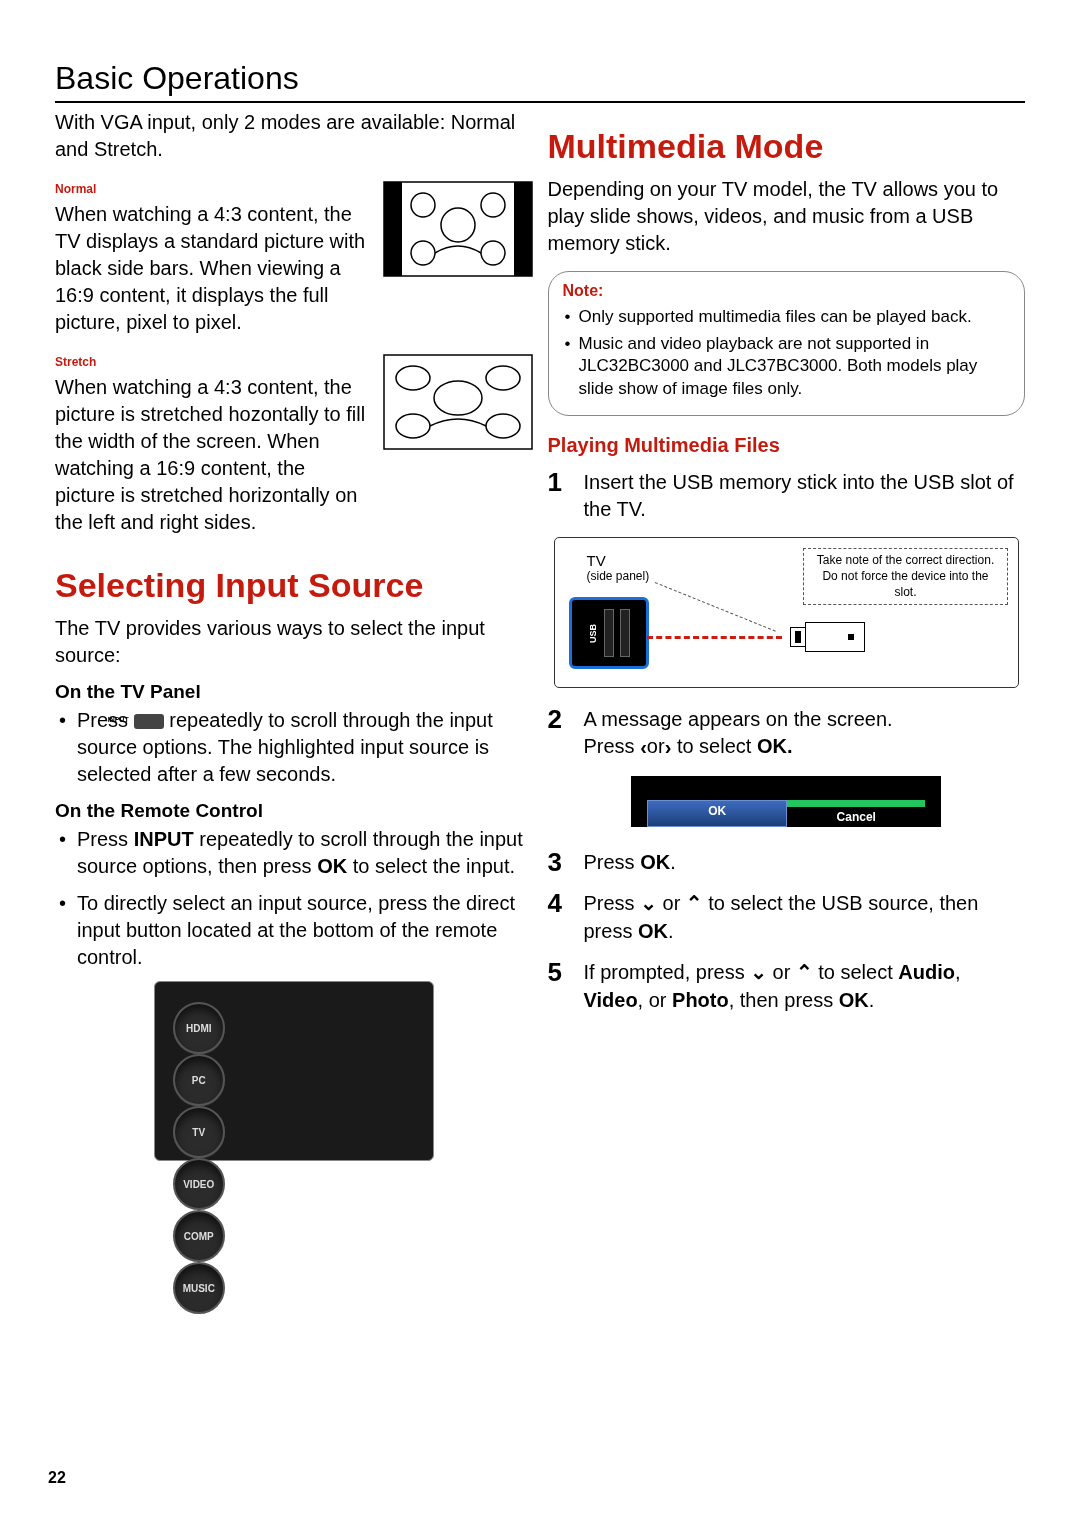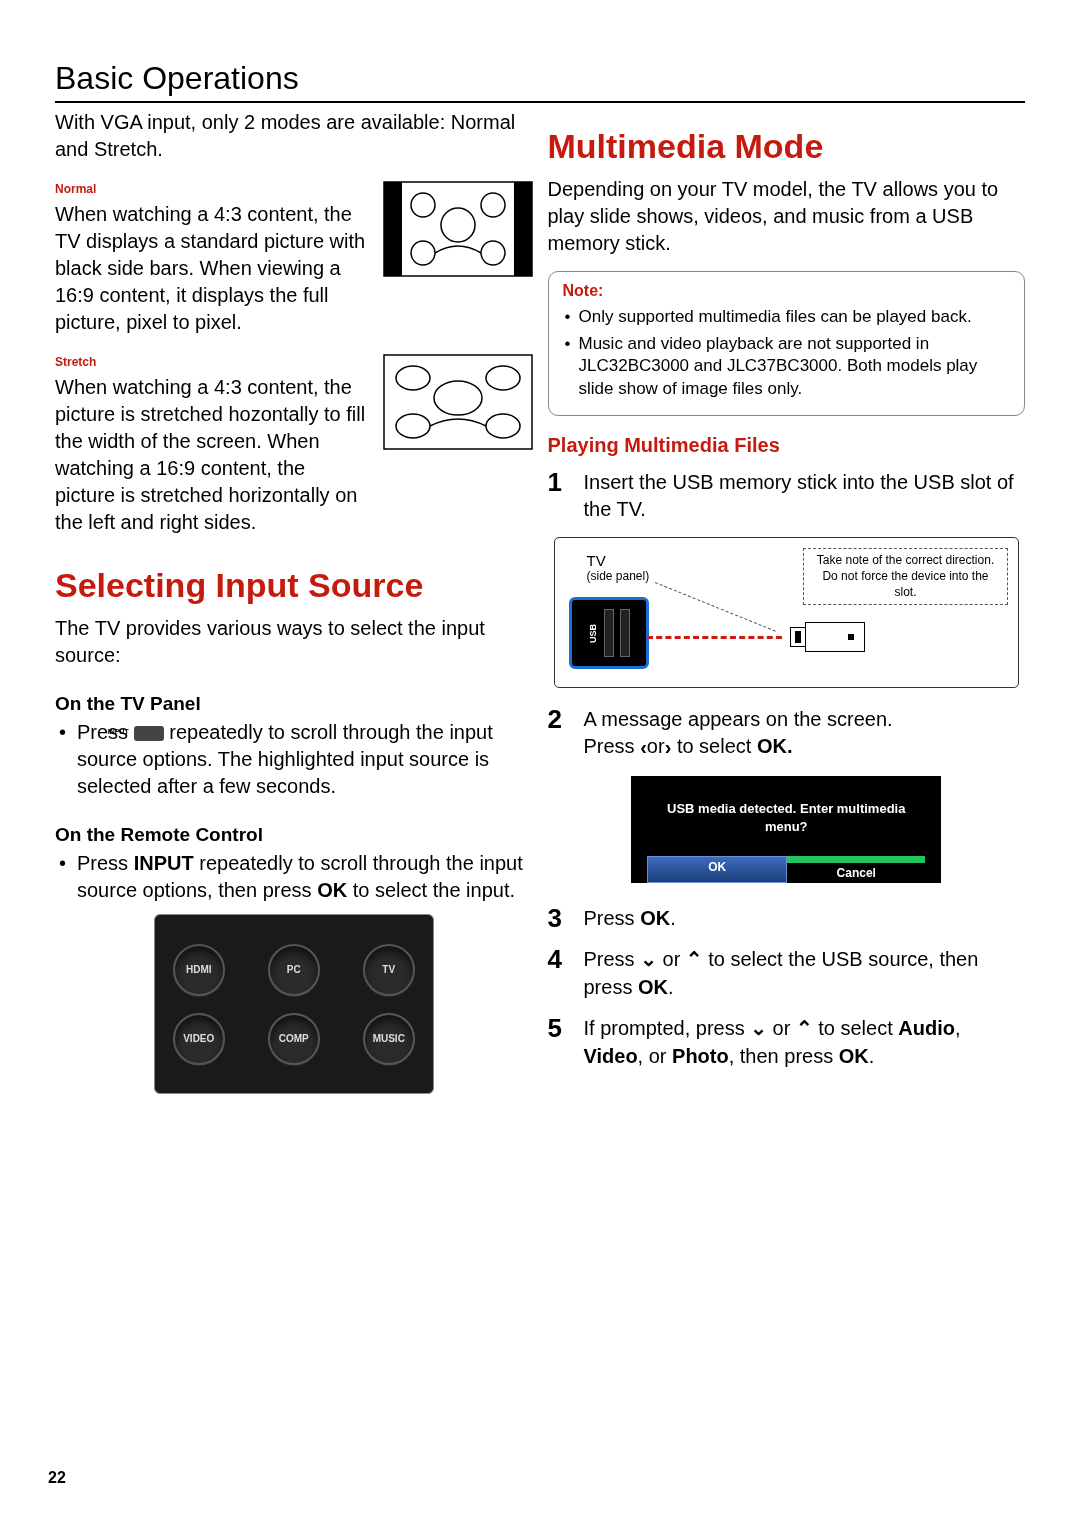--- a/index.html
+++ b/index.html
@@ -24,48 +24,48 @@
     gap: 15px;
   }
   .col {
     flex: 1;
     min-width: 0;
   }
   .body-text { font-size: 20px; line-height: 1.35; margin-bottom: 18px; }
   .h-red { font-family: Arial, sans-serif; font-weight: 900; font-size: 12px; color: #c51b0f; margin-bottom: 4px; }
   .h1-big { font-family: Arial, sans-serif; font-weight: 700; font-size: 34px; color: #c51b0f; margin-top: 30px; margin-bottom: 10px; }
   .h2-red { font-family: Arial, sans-serif; font-weight: 700; font-size: 20px; color: #c51b0f; margin-top: 18px; margin-bottom: 12px; }
-  .h3-blk { font-family: Arial, sans-serif; font-weight: 700; font-size: 19px; margin-top: 24px; margin-bottom: 4px; }
+  .h3-blk { font-family: Arial, sans-serif; font-weight: 700; font-size: 19px; margin-top: 12px; margin-bottom: 4px; }
   .mode-row { display: flex; gap: 14px; margin-bottom: 18px; align-items: flex-start; }
   .mode-text { flex: 1; font-size: 20px; line-height: 1.35; }
   .mode-svg { flex-shrink: 0; }
   .bullet-list { padding-left: 18px; }
   .bullet-list li { font-size: 20px; line-height: 1.35; margin-bottom: 10px; list-style: none; position: relative; padding-left: 4px;}
   .bullet-list li::before { content: "•"; position: absolute; left: -14px; }
   .note-box {
     border: 1px solid #888;
-    border-radius: 10px;
+    border-radius: 21px;
     padding: 8px 12px 10px 14px;
     margin-top: 14px;
     font-size: 17px;
     line-height: 1.35;
   }
   .note-box .note-title { font-family: Arial, sans-serif; font-weight: 900; color: #c51b0f; font-size: 16px; margin-bottom: 4px; }
   .note-box ul { padding-left: 16px; }
   .note-box li { margin-bottom: 4px; list-style: none; position: relative; }
   .note-box li::before { content: "•"; position: absolute; left: -14px; }
   .step-row { display: flex; gap: 14px; margin-bottom: 14px; }
   .step-num { font-family: Arial, sans-serif; font-weight: 900; font-size: 26px; line-height: 1; min-width: 22px; }
   .step-body { flex: 1; font-size: 20px; line-height: 1.35; }
   .remote-box {
     width: 280px; height: 180px; background:#1a1a1a; border:1px solid #888;
     border-radius: 6px; margin: 10px auto 0 auto; display:flex; flex-direction:column;
     justify-content: space-around; padding: 20px 18px;
   }
-  .remote-row { display:flex; justify-content: space-between; }
+  .remote-row { display:flex; justify-content: flex-start; flex-direction: column; }
   .remote-btn {
     width:52px; height:52px; border-radius:50%; background:#2b2b2b;
     border:2px solid #555; display:flex; align-items:center; justify-content:center;
     color:#ddd; font-family: Arial, sans-serif; font-weight:700; font-size:10px;
     box-shadow: inset 0 6px 8px rgba(0,0,0,0.6), 0 1px 0 rgba(255,255,255,0.08);
   }
   .usb-panel {
     border: 1px solid #333; border-radius: 5px; padding: 14px 14px 18px 14px;
     margin: 12px 6px 18px 6px; position: relative;
     font-size: 14px; font-family: Arial, sans-serif;
@@ -170,20 +170,21 @@
       <li>
         <span>Press </span><span class="input-key" data-label="INPUT"></span><span> repeatedly to scroll through the input source options. The highlighted input source is selected after a few seconds.</span>
       </li>
     </ul>
 
     <div class="h3-blk">On the Remote Control</div>
     <ul class="bullet-list">
       <li>
         <span>Press </span><span class="strong">INPUT</span><span> repeatedly to scroll through the input source options, then press </span><span class="strong">OK</span><span> to select the input.</span>
       </li>
+      <li>To directly select an input source, press the direct input button located at the bottom of the remote control.</li>
     </ul>
 
     <div class="remote-box">
       <div class="remote-row">
         <div class="remote-btn">HDMI</div>
         <div class="remote-btn">PC</div>
         <div class="remote-btn">TV</div>
       </div>
       <div class="remote-row">
         <div class="remote-btn">VIDEO</div>
@@ -238,21 +239,20 @@
 
     <div class="step-row">
       <div class="step-num">2</div>
       <div class="step-body">
         <span>A message appears on the screen.</span><br>
         <span>Press </span><span class="chev">‹</span><span>or</span><span class="chev">›</span><span> to select </span><span class="strong">OK.</span>
       </div>
     </div>
 
     <div class="dialog-box">
-      <div class="dialog-msg">USB media detected. Enter multimedia menu?</div>
       <div class="dialog-btns">
         <div class="dialog-btn ok">OK</div>
         <div class="dialog-btn cancel">Cancel</div>
       </div>
     </div>
 
     <div class="step-row">
       <div class="step-num">3</div>
       <div class="step-body">
         <span>Press </span><span class="strong">OK</span><span>.</span>

